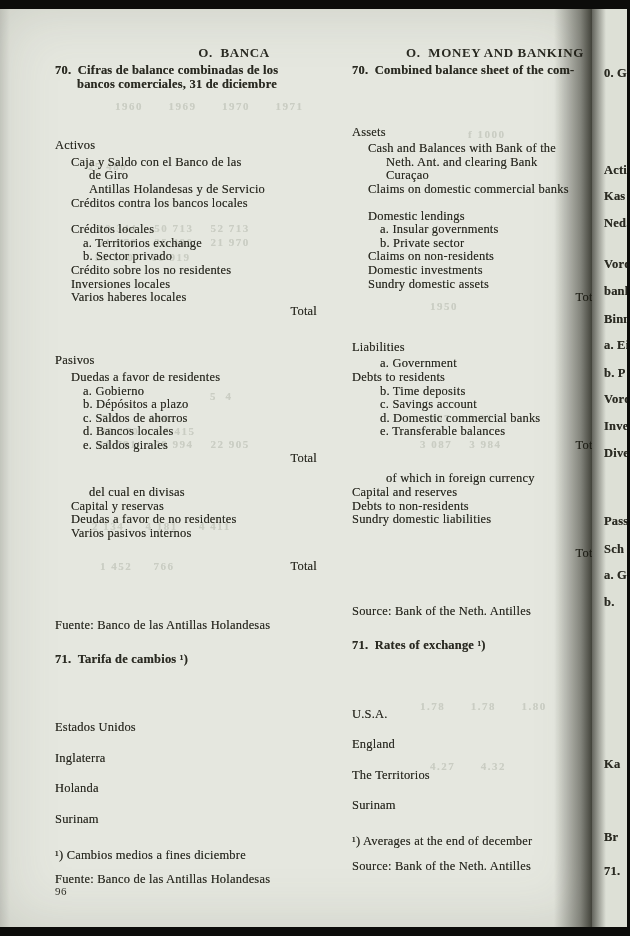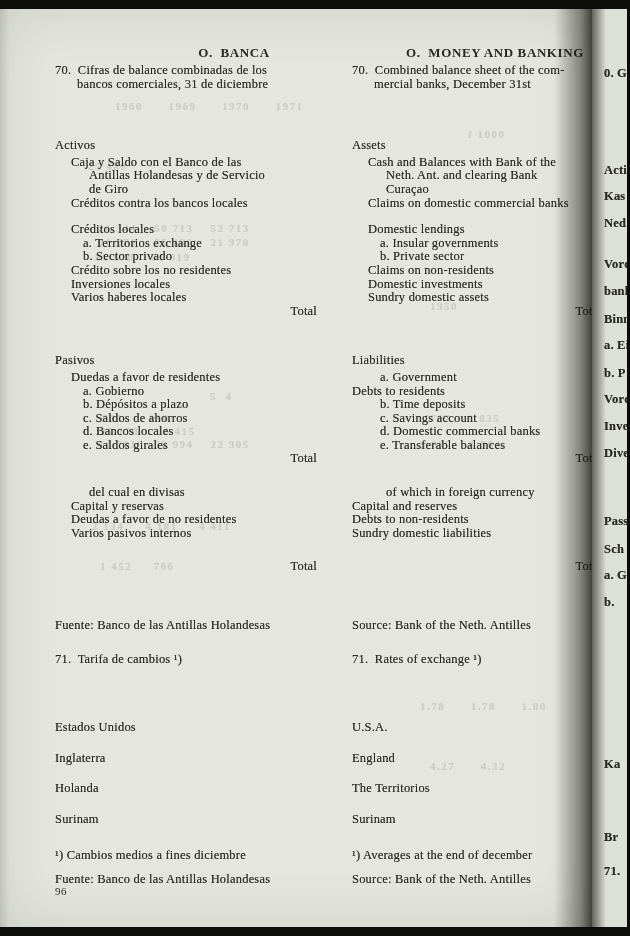--- a/index.html
+++ b/index.html
@@ -47,21 +47,21 @@
     font-weight:bold;font-size:13px;letter-spacing:0.6px;
     text-align:center;margin-bottom:3px;white-space:pre;
   }
   .col-es .sec-title{padding-left:96px;}
   .col-en .sec-title{padding-left:36px;}
   .ln{
     position:relative;font-size:12.5px;line-height:13.6px;
     letter-spacing:0.2px;white-space:pre;color:#2a2a22;
     text-shadow:0 0 0.3px rgba(40,40,30,0.55);
   }
-  .h{font-weight:normal;}
+  .h{font-weight:bold;}
   .hc{padding-left:22px;}
   .label{margin-bottom:3px;}
   .item{padding-left:16px;}
   .sub{padding-left:28px;}
   .indent{padding-left:34px;}
   .total{text-align:right;}
   .spaced{margin-top:17px;}
   .g10{height:11px;} .g13{height:13px;} .g20{height:20px;} .g22{height:22px;}
   .g36{height:36px;} .g45{height:45px;} .g48{height:48px;} .g55{height:55px;}
   
@@ -102,22 +102,22 @@
       </div>
 
     <div class="col col-es">
       <div class="sec-title">O.  BANCA</div>
       <div>
           <div class="ln h">70.  Cifras de balance combinadas de los</div>
           <div class="ln h hc">bancos comerciales, 31 de diciembre</div>
           <div class="ln g48"></div>
           <div class="ln label">Activos</div>
           <div class="ln item">Caja y Saldo con el Banco de las</div>
+          <div class="ln indent">de Giro</div>
           <div class="ln indent">Antillas Holandesas y de Servicio</div>
-          <div class="ln indent">de Giro</div>
           <div class="ln item">Créditos contra los bancos locales</div>
           <div class="ln g13"></div>
           <div class="ln item">Créditos locales</div>
           <div class="ln sub">a. Territorios exchange</div>
           <div class="ln sub">b. Sector privado</div>
           <div class="ln item">Crédito sobre los no residentes</div>
           <div class="ln item">Inversiones locales</div>
           <div class="ln item">Varios haberes locales</div>
           <div class="ln total">Total</div>
           <div class="ln g36"></div>
@@ -149,21 +149,20 @@
           <div class="ln flush">¹) Cambios medios a fines diciembre</div>
           <div class="ln g10"></div>
           <div class="ln flush">Fuente: Banco de las Antillas Holandesas</div>
         </div>
     </div>
 
     <div class="col col-en">
       <div class="sec-title">O.  MONEY AND BANKING</div>
       <div>
           <div class="ln h">70.  Combined balance sheet of the com-</div>
-          <div class="ln h hc">mercial banks, December 31st</div>
           <div class="ln g48"></div>
           <div class="ln label">Assets</div>
           <div class="ln item">Cash and Balances with Bank of the</div>
           <div class="ln indent">Neth. Ant. and clearing Bank</div>
           <div class="ln indent">Curaçao</div>
           <div class="ln item">Claims on domestic commercial banks</div>
           <div class="ln g13"></div>
           <div class="ln item">Domestic lendings</div>
           <div class="ln sub">a. Insular governments</div>
           <div class="ln sub">b. Private sector</div>

